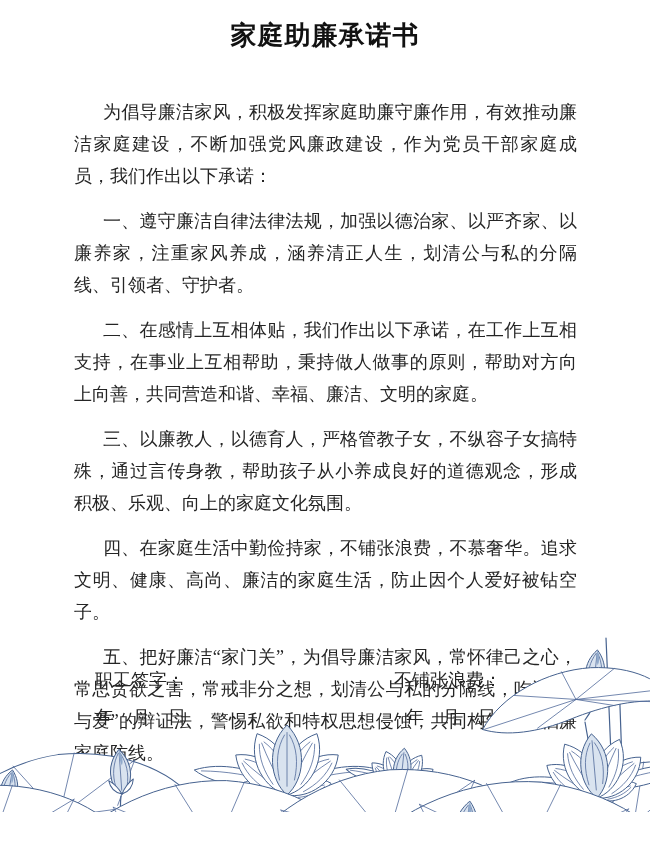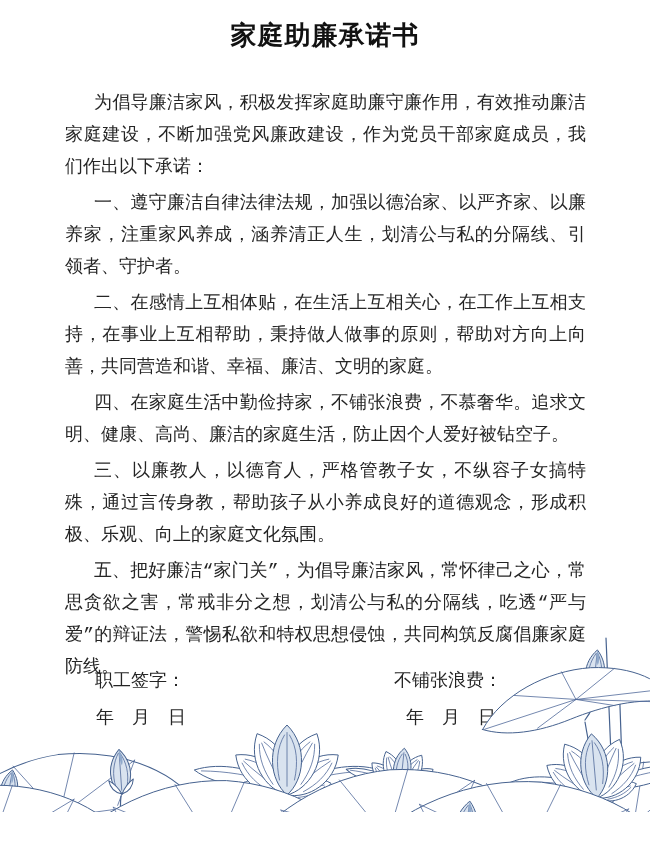--- a/index.html
+++ b/index.html
@@ -16,21 +16,21 @@
     text-align:center;
     font-size:26px;font-weight:bold;color:#111;
     letter-spacing:1px;margin:0;
   }
   .content{
     position:absolute;top:83px;left:61px;width:529px;
     font-size:18px;line-height:32px;
     text-align:justify;
     color:#252525;
   }
-  .content p{margin:4px;text-indent:29px;font-family:Liberation Mono, monospace;}
+  .content p{margin:13px;text-indent:29px;}
   .sig{position:absolute;font-size:18px;color:#252525;white-space:nowrap;}
   .sig-employee{top:668px;left:95px;}
   .sig-family{top:668px;left:394px;}
   .date-left{top:705px;left:96px;}
   .date-right{top:705px;left:406px;}
   .art-wrap{position:absolute;left:0;top:620px;width:650px;height:240px;pointer-events:none;}
   
   .art *{stroke:#46628f;stroke-width:1;vector-effect:non-scaling-stroke;
          stroke-linejoin:round;stroke-linecap:round;}
   .art path{fill:#ffffff;}
@@ -45,23 +45,23 @@
 </head>
 <body>
 
 <div class="page">
 
   <h1 class="doc-title">家庭助廉承诺书</h1>
 
   <div class="content">
     <p>为倡导廉洁家风，积极发挥家庭助廉守廉作用，有效推动廉洁家庭建设，不断加强党风廉政建设，作为党员干部家庭成员，我们作出以下承诺：</p>
     <p>一、遵守廉洁自律法律法规，加强以德治家、以严齐家、以廉养家，注重家风养成，涵养清正人生，划清公与私的分隔线、引领者、守护者。</p>
-    <p>二、在感情上互相体贴，在生活上互相关心，在工作上互相支持，在事业上互相帮助，秉持做人做事的原则，帮助对方向上向善，共同营造和谐、幸福、廉洁、文明的家庭。</p>
+    <p>二、在感情上互相体贴，我们作出以下承诺，在工作上互相支持，在事业上互相帮助，秉持做人做事的原则，帮助对方向上向善，共同营造和谐、幸福、廉洁、文明的家庭。</p>
+    <p>三、以廉教人，以德育人，严格管教子女，不纵容子女搞特殊，通过言传身教，帮助孩子从小养成良好的道德观念，形成积极、乐观、向上的家庭文化氛围。</p>
     <p>四、在家庭生活中勤俭持家，不铺张浪费，不慕奢华。追求文明、健康、高尚、廉洁的家庭生活，防止因个人爱好被钻空子。</p>
-    <p>三、以廉教人，以德育人，严格管教子女，不纵容子女搞特殊，通过言传身教，帮助孩子从小养成良好的道德观念，形成积极、乐观、向上的家庭文化氛围。</p>
     <p>五、把好廉洁“家门关”，为倡导廉洁家风，常怀律己之心，常思贪欲之害，常戒非分之想，划清公与私的分隔线，吃透“严与爱”的辩证法，警惕私欲和特权思想侵蚀，共同构筑反腐倡廉家庭防线。</p>
   </div>
 
   <div class="sig sig-employee">职工签字：</div>
   <div class="sig sig-family">不铺张浪费：</div>
   <div class="sig date-left">年　月　日</div>
   <div class="sig date-right">年　月　日</div>
 
   <div class="art-wrap">
     <svg class="art" width="650" height="240" viewBox="0 0 650 240" xmlns="http://www.w3.org/2000/svg">

